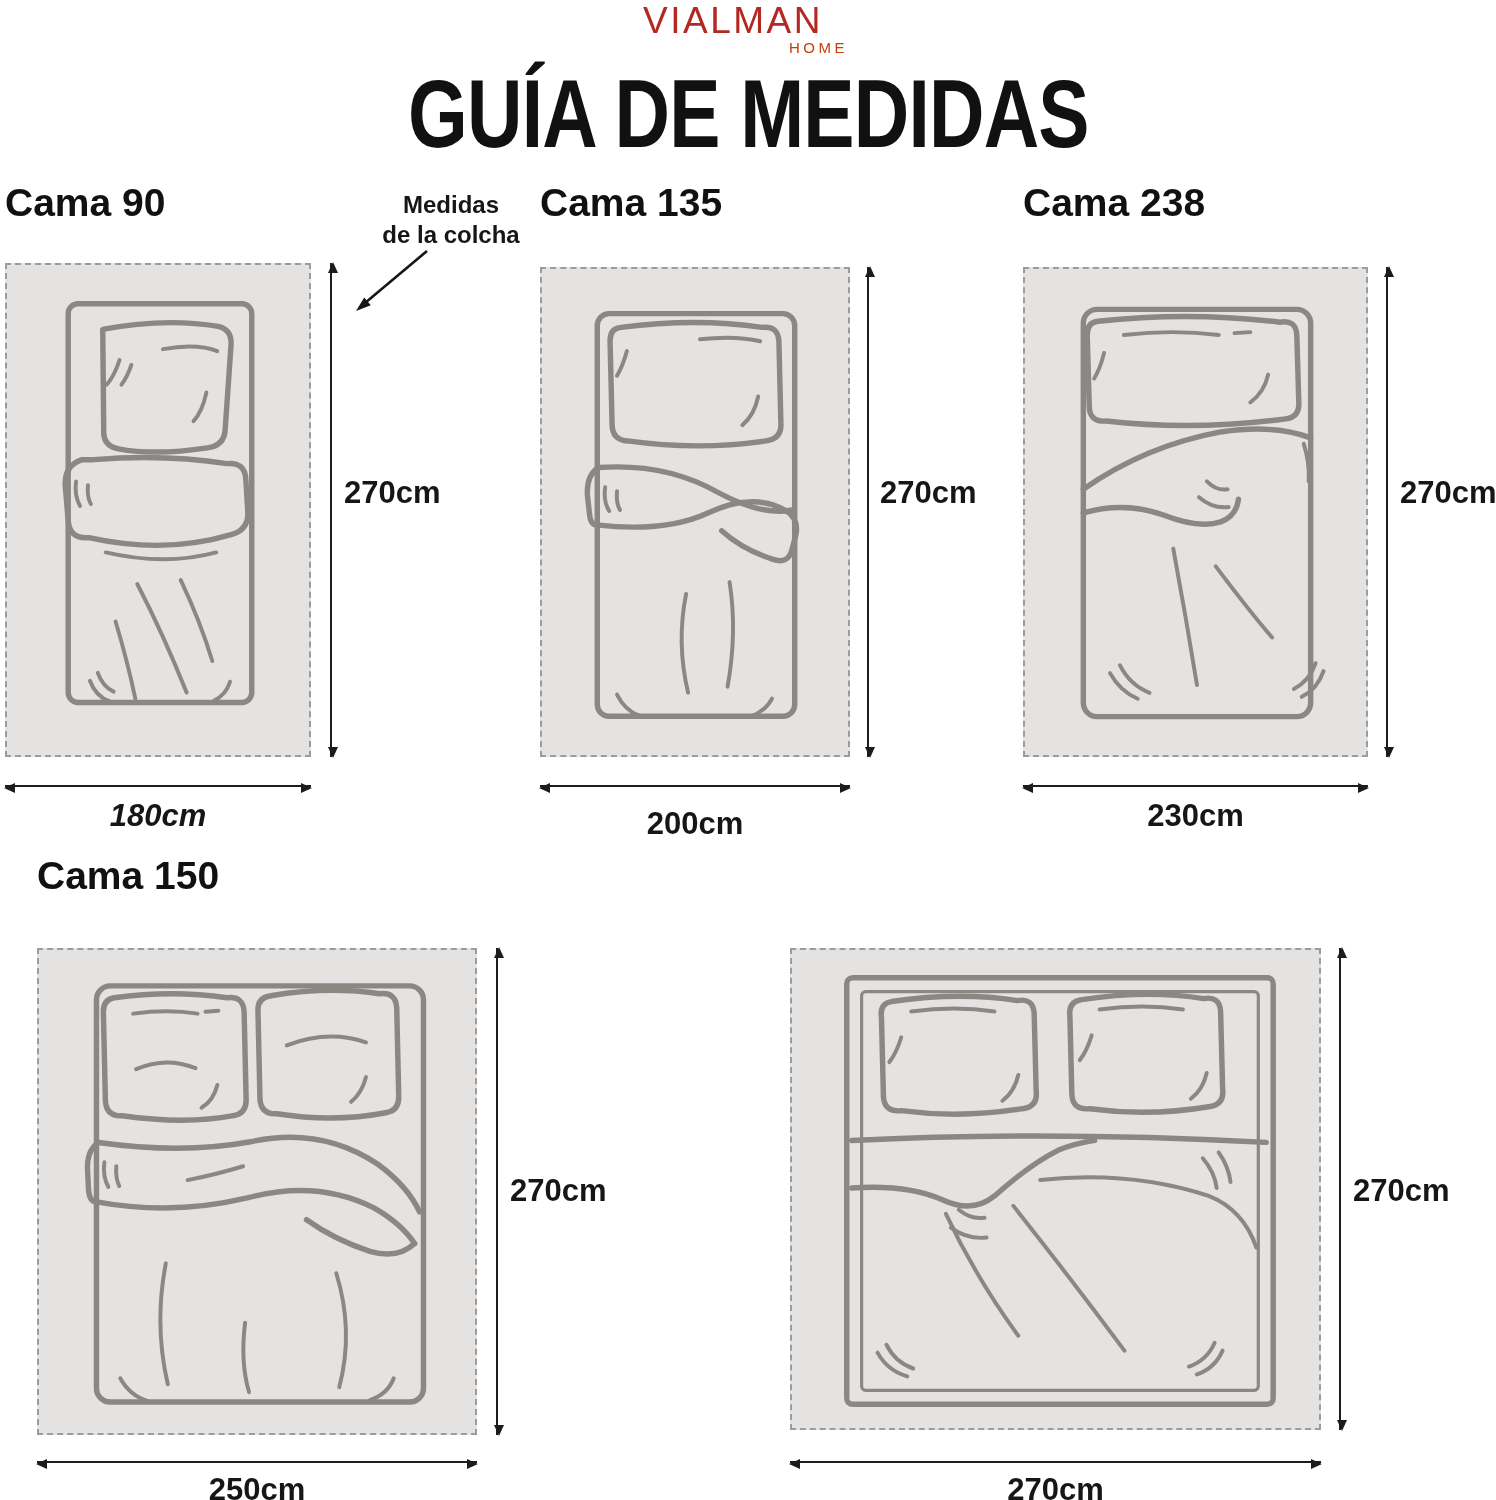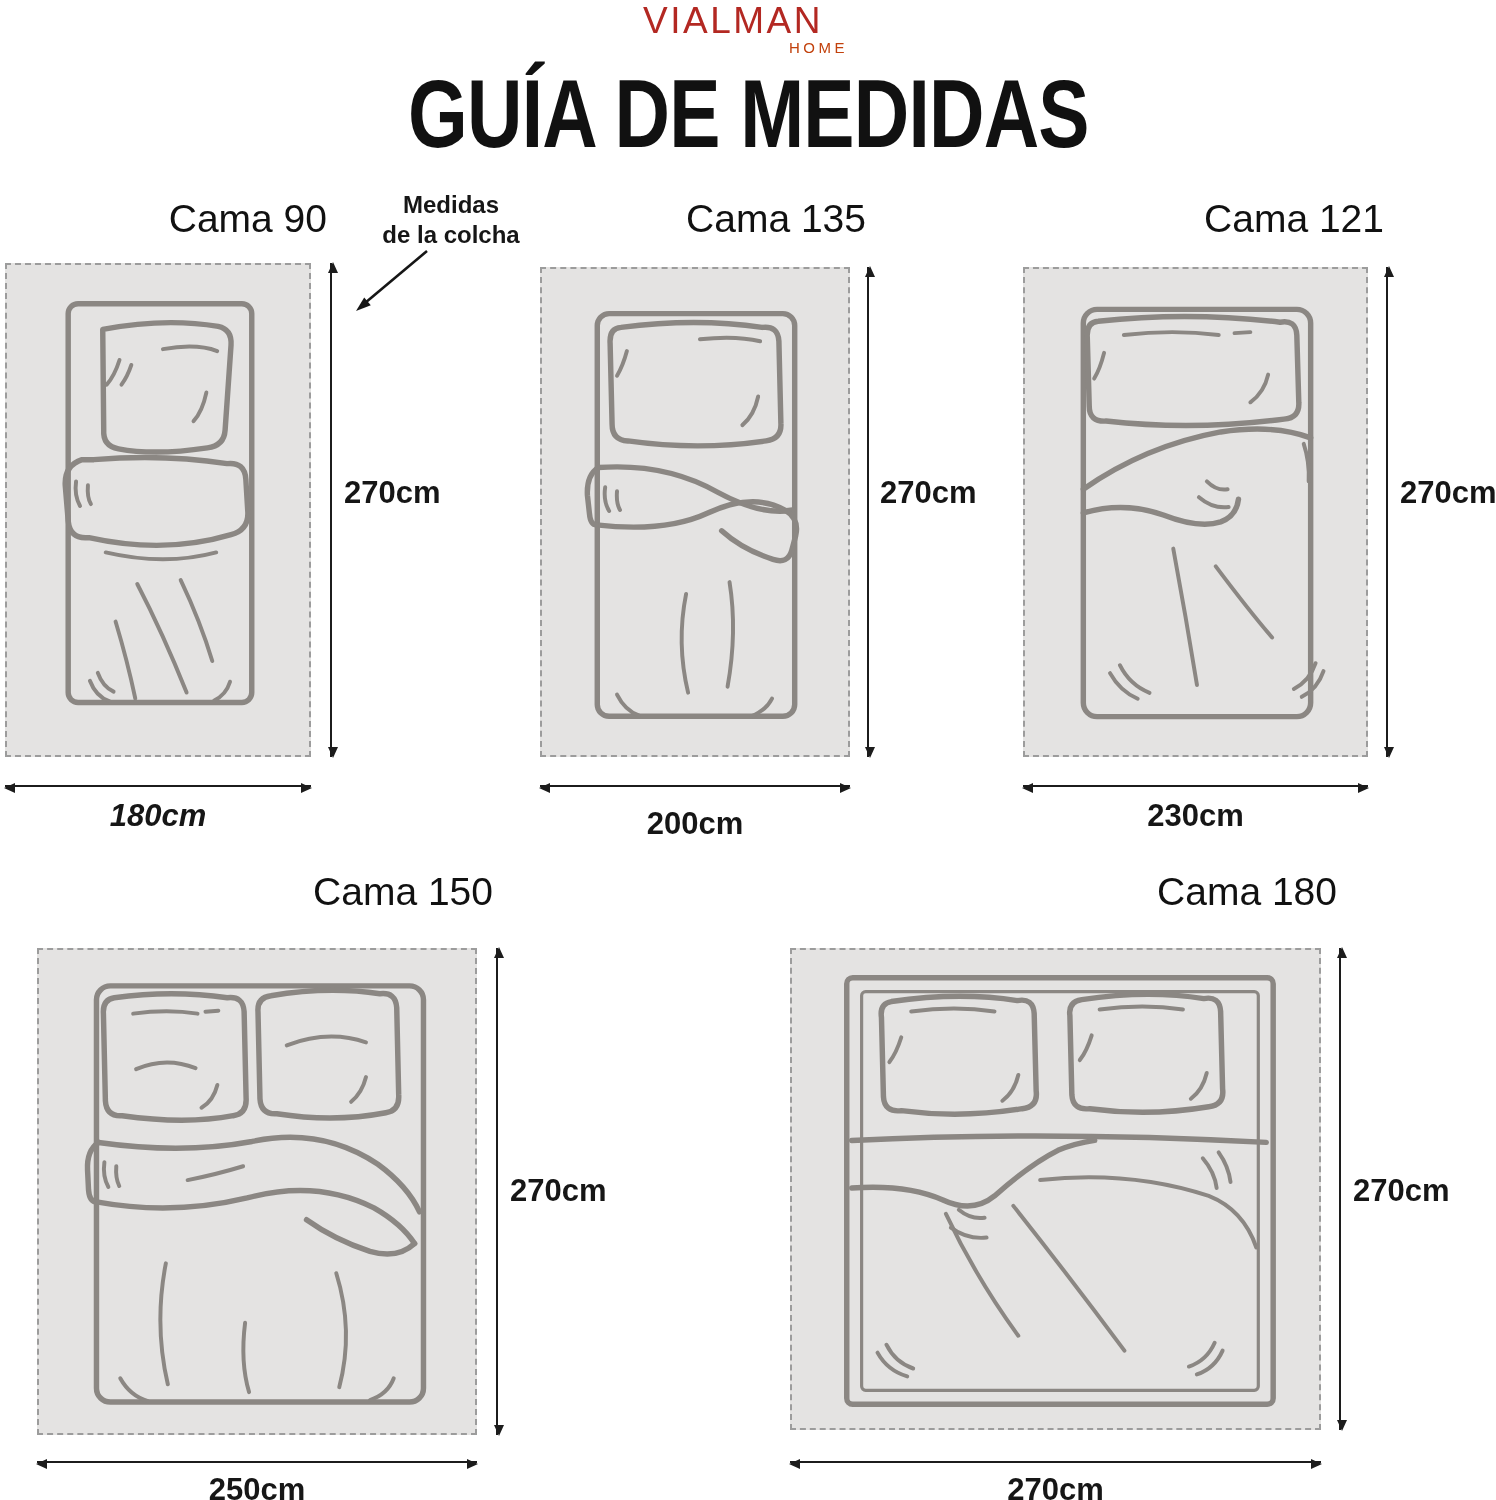--- a/index.html
+++ b/index.html
@@ -23,22 +23,22 @@
   }
   
   .title{position:absolute;left:0;right:0;top:66px;text-align:center;margin:0;}
   .title span{
     display:inline-block;font-size:96px;font-weight:bold;line-height:1.0;
     letter-spacing:-1px;transform:scaleX(0.80);transform-origin:center;
     color:#111111;white-space:nowrap;
   }
   
   .bed-title{
-    position:absolute;margin:16px;text-align:right;
-    font-size:39px;font-weight:normal;color:#111111;line-height:1.0;white-space:nowrap;
+    position:absolute;margin:0;text-align:left;
+    font-size:39px;font-weight:bold;color:#111111;line-height:1.0;white-space:nowrap;
   }
   
   .colcha{
     position:absolute;
     background:#e4e3e2;
     border:2px dashed #9c9c9c;
     box-sizing:border-box;
   }
   .colcha svg{display:block;width:100%;height:100%;}
   
@@ -145,21 +145,21 @@
         <path d="M76 430 Q84 446 98 451"></path>
         <path d="M212 452 Q227 446 233 434"></path>
       </g>
     </svg>
   </div>
   <div class="v-dim" style="left:867px;top:267px;height:490px;"></div>
   <div class="dim-label" style="left:880px;top:477px;">270cm</div>
   <div class="h-dim" style="left:540px;top:785px;width:310px;"></div>
   <div class="dim-label h-label" style="left:540px;top:800px;width:310px;margin-top:8px;">200cm</div>
 
-  <h2 class="bed-title" style="left:1023px;top:183px;width:345px;">Cama 121</h2>
+  <h2 class="bed-title" style="left:1023px;top:183px;width:345px;">Cama 238</h2>
   <div class="colcha" style="left:1023px;top:267px;width:345px;height:490px;">
     <svg viewBox="0 0 345 490">
       <g class="art-main">
         <rect x="59" y="40" width="230" height="412" rx="14"></rect>
         <path d="M74 52 Q62 53 63 68 L65 138 Q65 154 82 153 Q170 163 262 151 Q278 150 277 134 L275 66 Q274 50 258 53 Q166 42 74 52 Z"></path>
         <path d="M59 222 Q122 178 198 164 Q252 156 289 170"></path>
         <path d="M59 246 Q100 234 140 248 Q176 262 198 255 Q214 249 216 232"></path>
       </g>
       <g class="art-det">
         <path d="M100 66 Q150 60 196 66"></path>
@@ -211,21 +211,20 @@
         <path d="M82 432 Q92 450 110 455"></path>
         <path d="M334 454 Q352 448 358 432"></path>
       </g>
     </svg>
   </div>
   <div class="v-dim" style="left:496px;top:948px;height:487px;"></div>
   <div class="dim-label" style="left:510px;top:1175px;">270cm</div>
   <div class="h-dim" style="left:37px;top:1461px;width:440px;"></div>
   <div class="dim-label h-label" style="left:37px;top:1474px;width:440px;">250cm</div>
 
-  <h2 class="bed-title" style="left:790px;top:856px;width:531px;">Cama 180</h2>
   <div class="colcha" style="left:790px;top:948px;width:531px;height:482px;">
     <svg viewBox="0 0 531 482">
       <g class="art-main">
         <rect x="55" y="28" width="430" height="430" rx="6"></rect>
         <path d="M100 52 Q88 54 90 68 L92 148 Q93 164 110 162 Q170 170 232 160 Q248 158 246 142 L244 64 Q243 48 227 51 Q168 42 100 52 Z"></path>
         <path d="M292 50 Q278 52 280 66 L282 146 Q283 162 300 160 Q360 168 420 158 Q436 156 434 140 L432 62 Q431 46 415 49 Q358 40 292 50 Z"></path>
         <path d="M60 192 Q260 182 478 194"></path>
         <path d="M60 240 Q115 236 152 252 Q182 266 204 248 Q240 216 268 202 Q285 195 305 192"></path>
       </g>
       <g class="art-thin">

